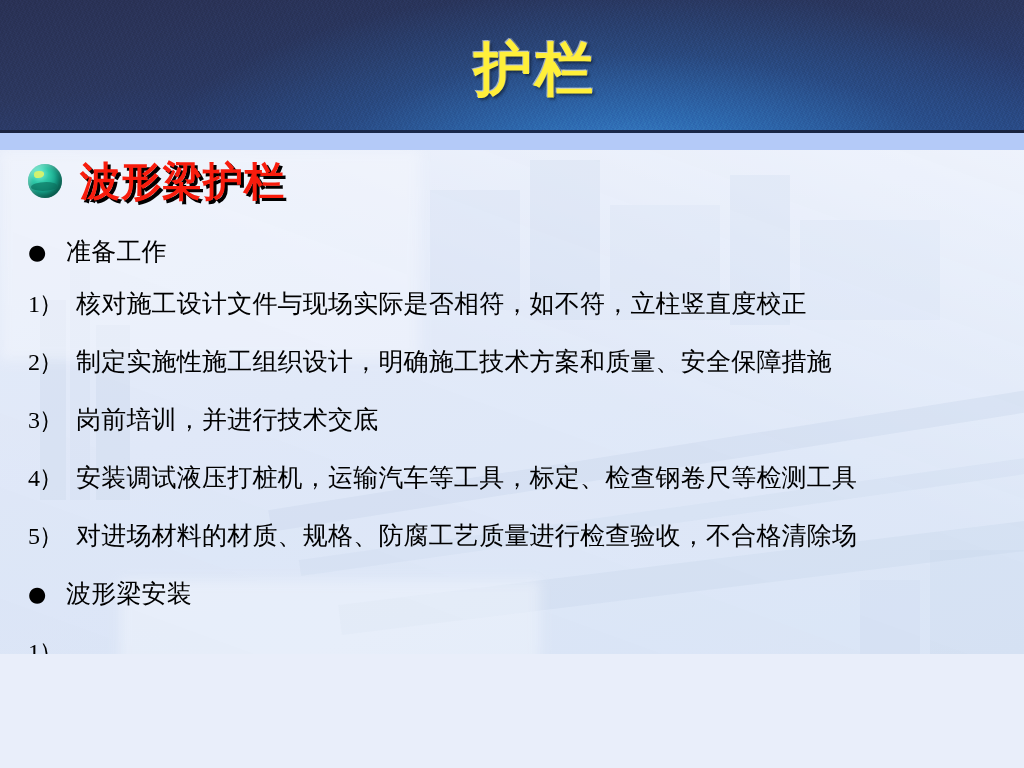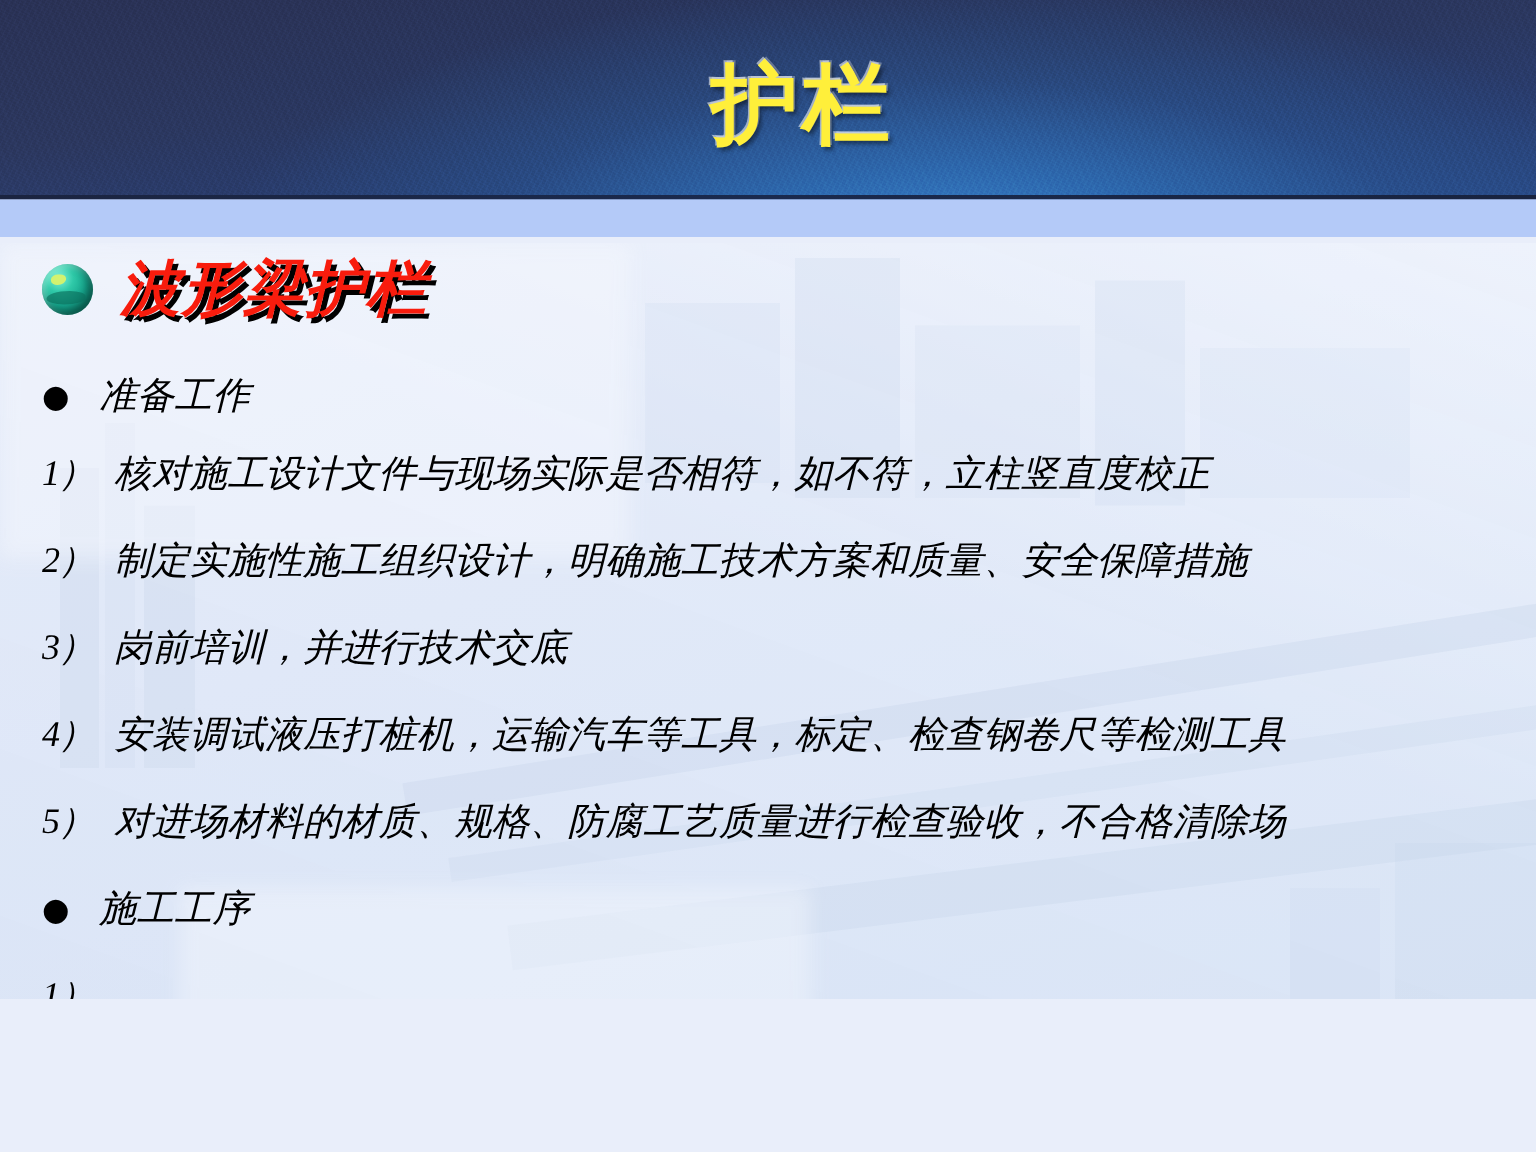--- a/index.html
+++ b/index.html
@@ -86,26 +86,25 @@
     top: 133px;
     width: 1024px;
     height: 25px;
     background: #b4caf8;
   }
 
   
   #body-area {
     position: absolute;
     left: 0;
-    top: 162px;
+    top: 150px;
     width: 1024px;
     height: 504px;
     background: linear-gradient(160deg,#eef2fc 0%, #e8eefb 40%, #e4ecfa 70%, #dfe9f8 100%);
     overflow: hidden;
-    font-style: italic;
   }
   
   #watermark {
     position: absolute;
     inset: 0;
     opacity: 0.42;
     pointer-events: none;
     overflow: hidden;
   }
   #watermark .wm-sky {
@@ -296,21 +295,21 @@
         <span class="text">安装调试液压打桩机，运输汽车等工具，标定、检查钢卷尺等检测工具</span>
       </div>
 
       <div class="line num-line" id="line-5">
         <span class="marker">5）</span>
         <span class="text">对进场材料的材质、规格、防腐工艺质量进行检查验收，不合格清除场</span>
       </div>
 
       <div class="line bullet-line" id="line-proc">
         <span class="marker">●</span>
-        <span class="text">施工工序</span>
+        <span class="text">波形梁安装</span>
       </div>
 
       <div class="line num-line wrap" id="line-p1">
         <span class="marker">1）</span>
         <span class="text">
         </span>
       </div>
 
     </div>
   </div>

